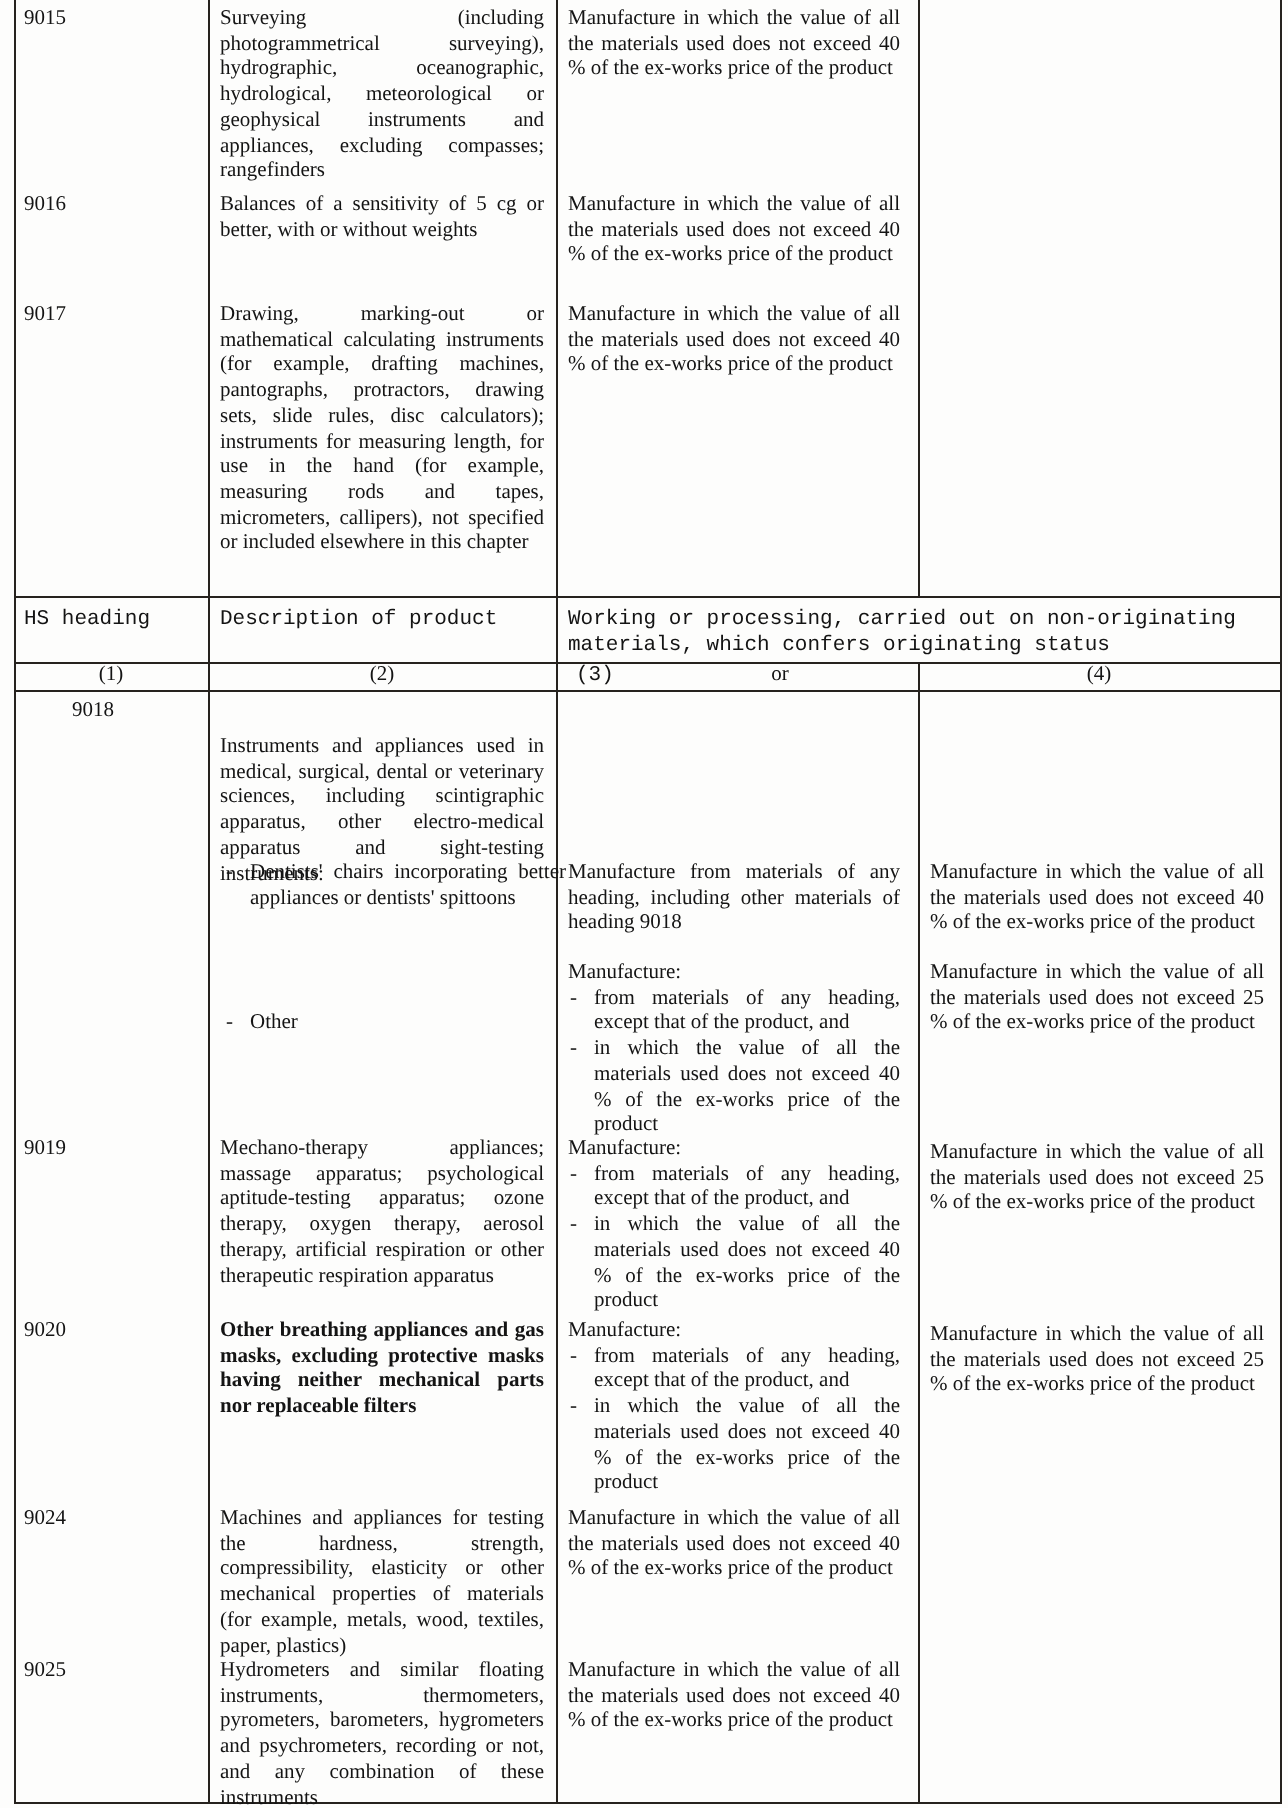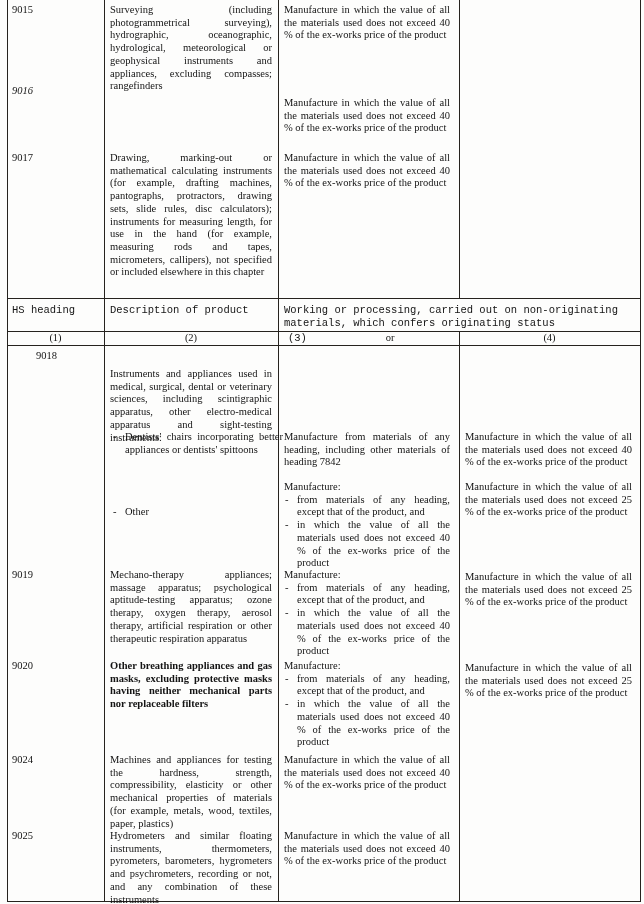--- a/index.html
+++ b/index.html
@@ -34,21 +34,22 @@
 
   <div class="hline" style="left:7px; top:298px; width:634px;"></div>
   <div class="hline" style="left:7px; top:331px; width:634px;"></div>
   <div class="hline" style="left:7px; top:345px; width:634px;"></div>
   <div class="hline" style="left:7px; top:901px; width:634px;"></div>
 
   <div class="hs" style="left:12px; top:4px;">9015</div>
   <div class="cell" style="left:110px; top:4px; width:162px;">Surveying (including photogrammetrical surveying), hydrographic, oceanographic, hydrological, meteorological or geophysical instruments and appliances, excluding compasses; rangefinders</div>
   <div class="cell" style="left:284px; top:4px; width:166px;">Manufacture in which the value of all the materials used does not exceed 40 % of the ex-works price of the product</div>
 
-  <div class="hs" style="left:12px; top:85px;font-style:italic;">9016</div>
+  <div class="hs" style="left:12px; top:97px;">9016</div>
+  <div class="cell" style="left:110px; top:97px; width:162px;">Balances of a sensitivity of 5 cg or better, with or without weights</div>
   <div class="cell" style="left:284px; top:97px; width:166px;">Manufacture in which the value of all the materials used does not exceed 40 % of the ex-works price of the product</div>
 
   <div class="hs" style="left:12px; top:152px;">9017</div>
   <div class="cell" style="left:110px; top:152px; width:162px;">Drawing, marking-out or mathematical calculating instruments (for example, drafting machines, pantographs, protractors, drawing sets, slide rules, disc calculators); instruments for measuring length, for use in the hand (for example, measuring rods and tapes, micrometers, callipers), not specified or included elsewhere in this chapter</div>
   <div class="cell" style="left:284px; top:152px; width:166px;">Manufacture in which the value of all the materials used does not exceed 40 % of the ex-works price of the product</div>
 
   <div class="cell left" style="left:12px; top:304px; width:88px;">HS heading</div>
   <div class="cell left" style="left:110px; top:304px; width:162px;">Description of product</div>
   <div class="cell left" style="left:284px; top:304px; width:348px;">Working or processing, carried out on non-originating materials, which confers originating status</div>
 
@@ -57,21 +58,21 @@
   <div class="cell left" style="left:288px; top:332px; width:40px;">(3)</div>
   <div class="cell center" style="left:360px; top:332px; width:60px;">or</div>
   <div class="cell center" style="left:459px; top:332px; width:181px;">(4)</div>
 
   <div class="hs" style="left:12px; top:350px;margin-left:24px;">9018</div>
   <div class="cell" style="left:110px; top:368px; width:162px;">Instruments and appliances used in medical, surgical, dental or veterinary sciences, including scintigraphic apparatus, other electro-medical apparatus and sight-testing instruments:</div>
 
   <div class="cell sub" style="left:113px; top:431px; width:158px;">
     <span class="dash">-</span><span>Dentists' chairs incorporating better appliances or dentists' spittoons</span>
   </div>
-  <div class="cell" style="left:284px; top:431px; width:166px;">Manufacture from materials of any heading, including other materials of heading 7842</div>
+  <div class="cell" style="left:284px; top:431px; width:166px;">Manufacture from materials of any heading, including other materials of heading 9018</div>
   <div class="cell" style="left:465px; top:431px; width:167px;">Manufacture in which the value of all the materials used does not exceed 40 % of the ex-works price of the product</div>
 
   <div class="cell sub" style="left:113px; top:481px; width:158px;">
     <span class="dash">-</span><span>Other</span>
   </div>
   <div class="cell" style="left:284px; top:481px; width:166px;">
     <div>Manufacture:</div>
     <div class="li"><span class="dash">-</span><span>from materials of any heading, except that of the product, and</span></div>
     <div class="li"><span class="dash">-</span><span>in which the value of all the materials used does not exceed 40 % of the ex-works price of the product</span></div>
   </div>

